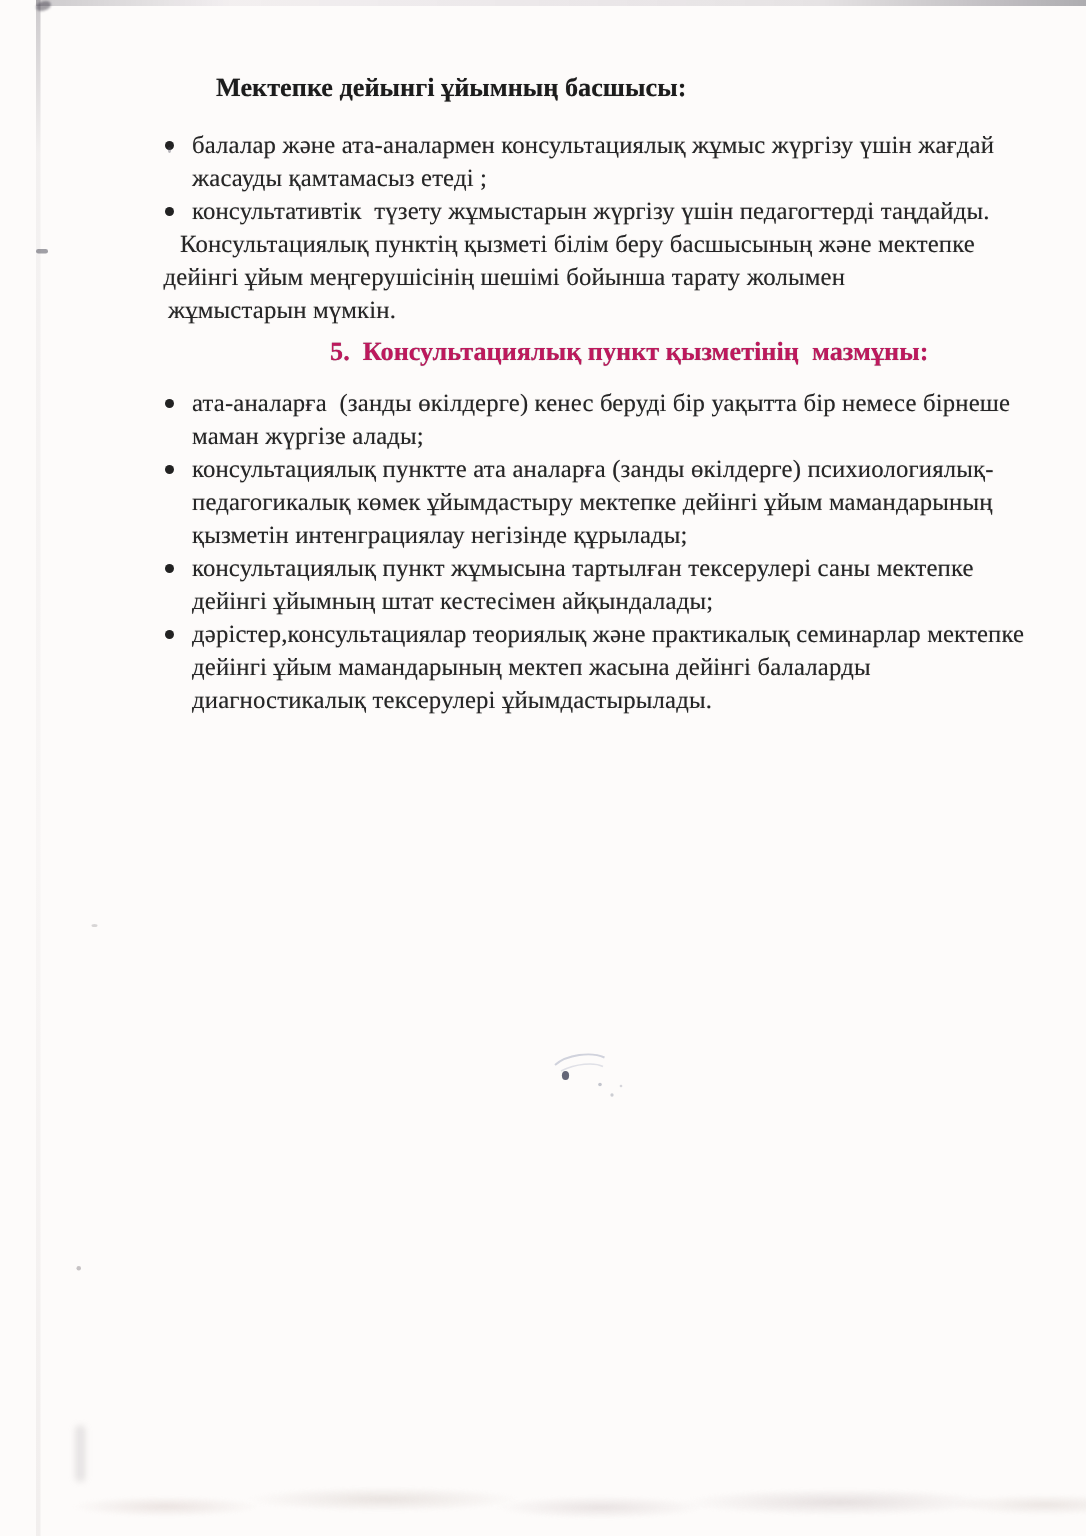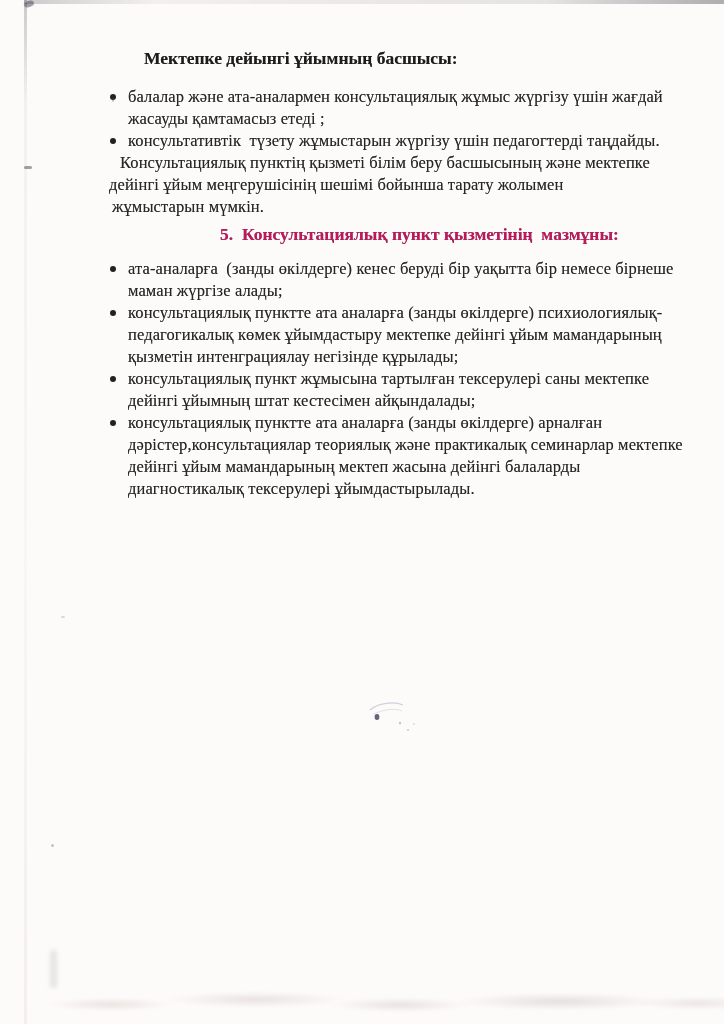--- a/index.html
+++ b/index.html
@@ -153,21 +153,20 @@
     <div class="li">
       <span class="dot"></span>
       <div class="li-text">
         <div class="ln">консультациялық пункт жұмысына тартылған тексерулері саны мектепке</div>
         <div class="ln">дейінгі ұйымның штат кестесімен айқындалады;</div>
       </div>
     </div>
     <div class="li">
       <span class="dot"></span>
       <div class="li-text">
-        <div class="ln">консультациялық пунктте ата аналарға (занды өкілдерге) арналған</div>
         <div class="ln">дәрістер,консультациялар теориялық және практикалық семинарлар мектепке</div>
         <div class="ln">дейінгі ұйым мамандарының мектеп жасына дейінгі балаларды</div>
         <div class="ln">диагностикалық тексерулері ұйымдастырылады.</div>
       </div>
     </div>
   </div>
 
   <div class="artifact edge-top"></div>
   <div class="artifact edge-left"></div>
   <div class="artifact corner-mark"></div>

